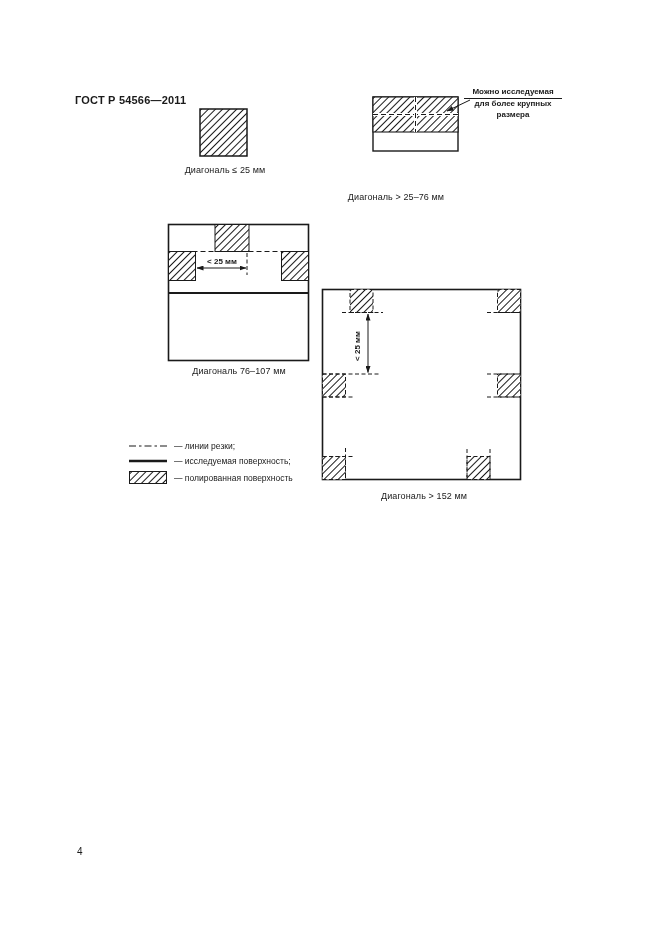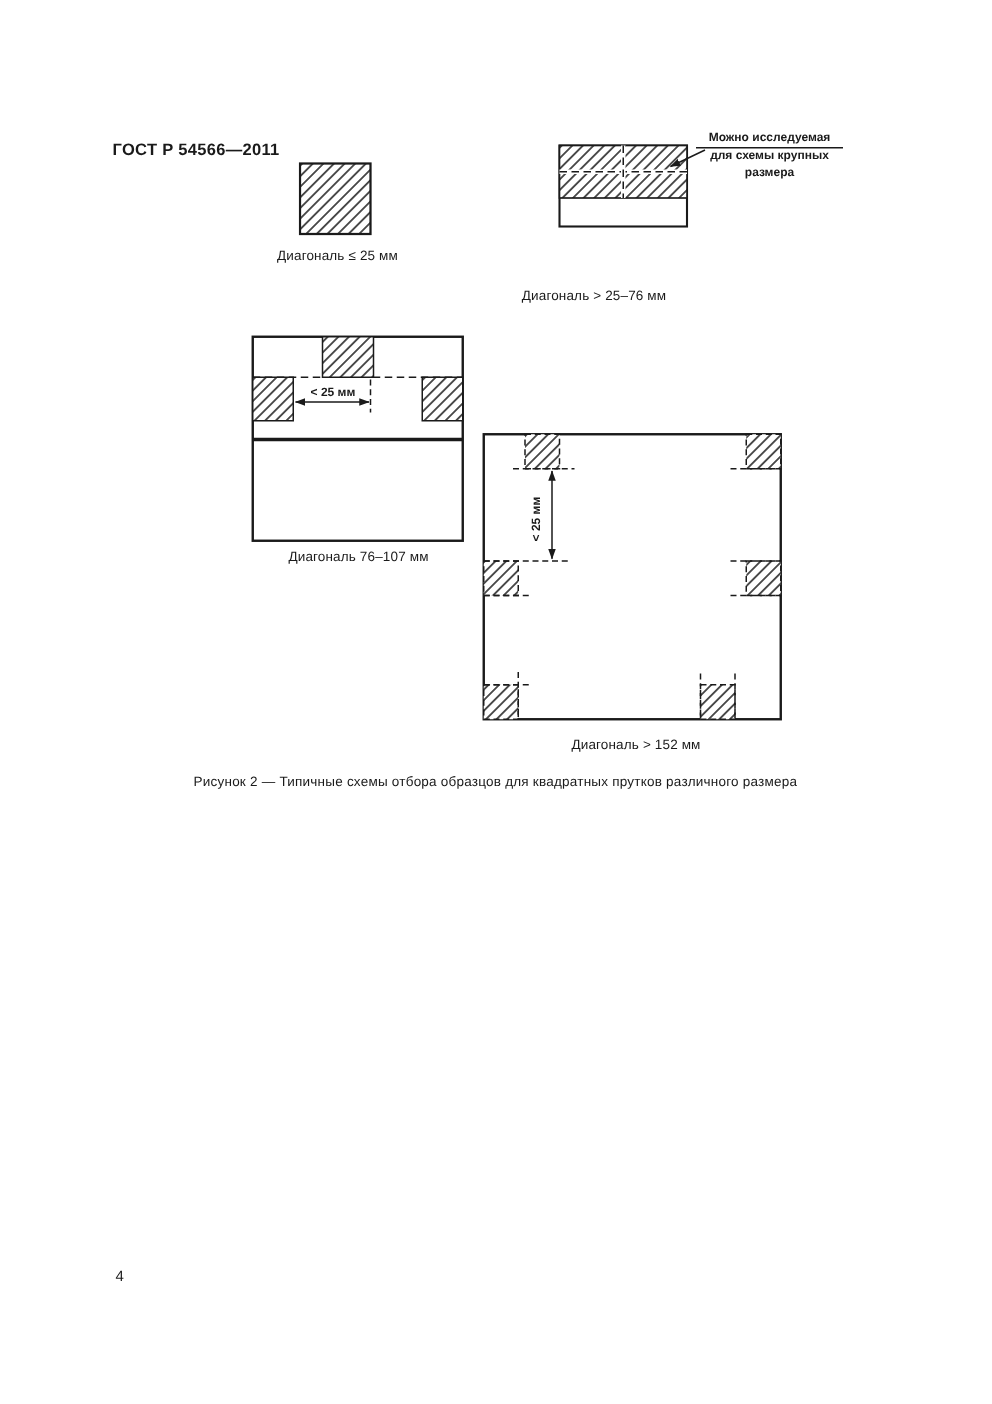--- a/index.html
+++ b/index.html
@@ -71,21 +71,21 @@
       <rect x="1" y="1" width="85" height="35" fill="url(#hatch)" stroke="#1a1a1a" stroke-width="1.1"></rect>
       <line x1="1" y1="18.5" x2="86" y2="18.5" stroke="#ffffff" stroke-width="3"></line>
       <line x1="1" y1="18.5" x2="86" y2="18.5" stroke="#1a1a1a" stroke-width="1" stroke-dasharray="5 3"></line>
       <line x1="43.5" y1="1" x2="43.5" y2="36" stroke="#ffffff" stroke-width="3"></line>
       <line x1="43.5" y1="1" x2="43.5" y2="36" stroke="#1a1a1a" stroke-width="1" stroke-dasharray="5 3"></line>
     </g>
   </svg>
 
   <div class="note">
     <span class="underlined">Можно исследуемая</span>
-    <span>для схемы крупных</span><br>
+    <span>для более крупных</span><br>
     <span>размера</span>
   </div>
   <svg class="abs" style="left:436px;top:98px" width="36" height="18">
     <line x1="34" y1="2" x2="11" y2="13" stroke="#1a1a1a" stroke-width="1" marker-end="url(#arr)"></line>
   </svg>
   <div class="dlabel" style="left:334px;top:192px;width:124px">Диагональ &gt; 25–76 мм</div>
 
   <svg class="abs" style="left:167px;top:223px" width="144" height="140">
     <g stroke="#1a1a1a">
       <rect x="1.5" y="1.5" width="140" height="136" fill="#ffffff" stroke-width="1.6"></rect>
@@ -122,18 +122,37 @@
       <line x1="1.5" y1="168.5" x2="34" y2="168.5" stroke-width="1" stroke-dasharray="4 2.5"></line>
       <line x1="146" y1="161" x2="146" y2="191.5" stroke-width="1" stroke-dasharray="4 2.5"></line>
       <line x1="169" y1="161" x2="169" y2="191.5" stroke-width="1" stroke-dasharray="4 2.5"></line>
 
       <line x1="47" y1="26" x2="47" y2="84.5" stroke-width="1" marker-start="url(#arr)" marker-end="url(#arr)"></line>
     </g>
     <text class="svgtext" x="39" y="58" text-anchor="middle" transform="rotate(-90 39 58)">&lt; 25 мм</text>
   </svg>
   <div class="dlabel" style="left:360px;top:491px;width:128px">Диагональ &gt; 152 мм</div>
 
+  <div class="legend">
+    <div class="legend-row">
+      <svg width="38" height="8">
+        <line x1="0" y1="4" x2="38" y2="4" stroke="#1a1a1a" stroke-width="1.2" stroke-dasharray="7 3 2.5 3"></line>
+      </svg>
+      <span class="legend-label">— линии резки;</span>
+    </div>
+    <div class="legend-row">
+      <svg width="38" height="8">
+        <line x1="0" y1="4" x2="38" y2="4" stroke="#1a1a1a" stroke-width="2.4"></line>
+      </svg>
+      <span class="legend-label">— исследуемая поверхность;</span>
+    </div>
+    <div class="legend-row">
+      <svg width="38" height="13">
+        <rect x="0.5" y="0.5" width="37" height="12" fill="url(#hatch)" stroke="#1a1a1a" stroke-width="1"></rect>
+      </svg>
+      <span class="legend-label">— полированная поверхность</span>
+    </div>
+  </div>
 
-  <div class="caption">Рисунок 2 — Типичные схемы отбора образцов для квадратных прутков различного размера</div>
 
   <div class="pagenum">4</div>
 
 </div>
 
 </body></html>

